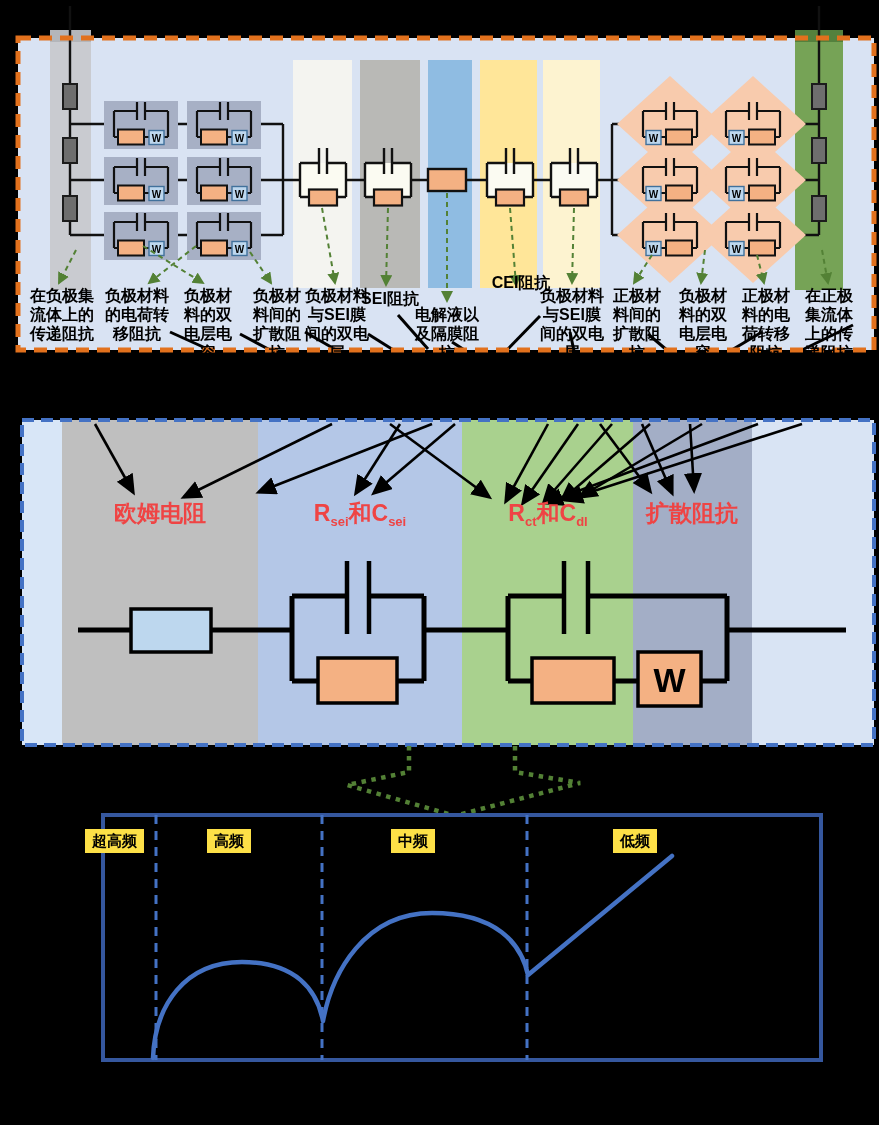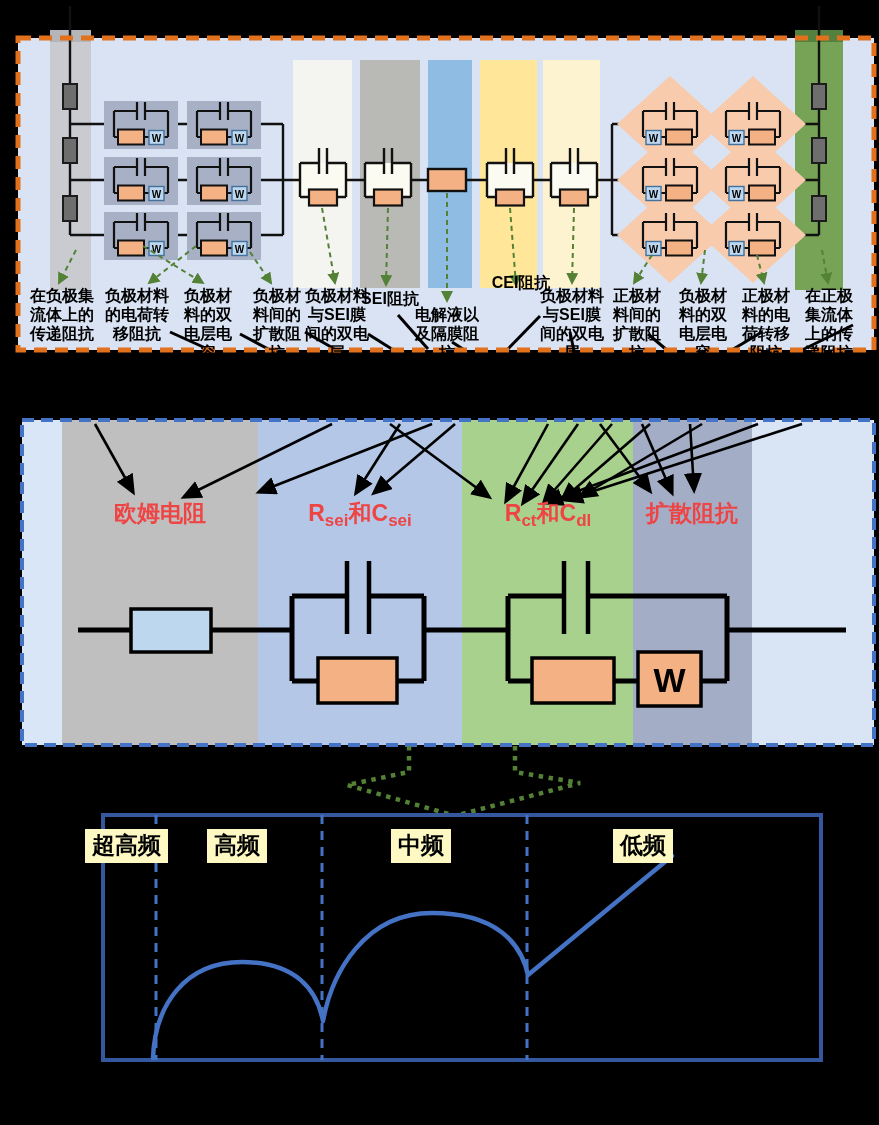--- a/index.html
+++ b/index.html
@@ -3,22 +3,22 @@
 <meta charset="utf-8">
 <style>
   html,body{margin:0;padding:0;background:#000;}
   #screen{position:relative;width:879px;height:1125px;background:#000;overflow:hidden;
           font-family:"Liberation Sans","DejaVu Sans",sans-serif;}
   #gfx{position:absolute;left:0;top:0;}
   .p1label{position:absolute;transform:translateX(-50%);text-align:center;
            font-size:16px;font-weight:bold;color:#000;line-height:1.18;}
   .p2label{position:absolute;transform:translateX(-50%);text-align:right;
            font-size:23px;font-weight:bold;color:#ef4444;white-space:nowrap;}
-  .p2label sub{font-size:17px;font-weight:bold;vertical-align:-5px;}
-  .freqlabel{position:absolute;background:#fef9c3;color:#000;font-size:23px;
+  .p2label sub{font-size:13px;font-weight:bold;vertical-align:-5px;}
+  .freqlabel{position:absolute;background:#fde047;color:#000;font-size:15px;
              font-weight:bold;padding:3px 7px;line-height:1.2;white-space:nowrap;}
   svg text{font-family:"Liberation Sans","DejaVu Sans",sans-serif;}
 </style>
 </head>
 <body>
 
 <div id="screen">
 
 <svg id="gfx" width="879" height="1125" viewBox="0 0 879 1125">
   <defs>

